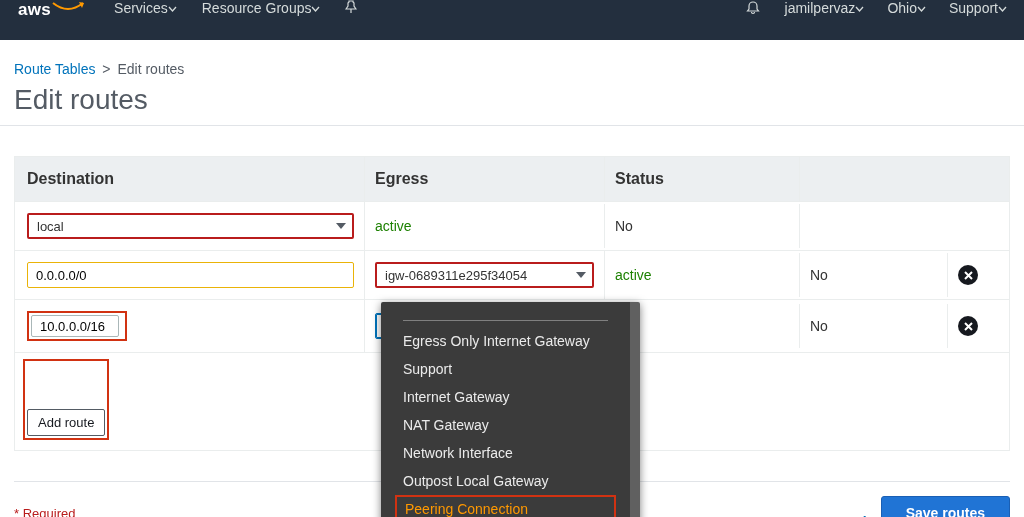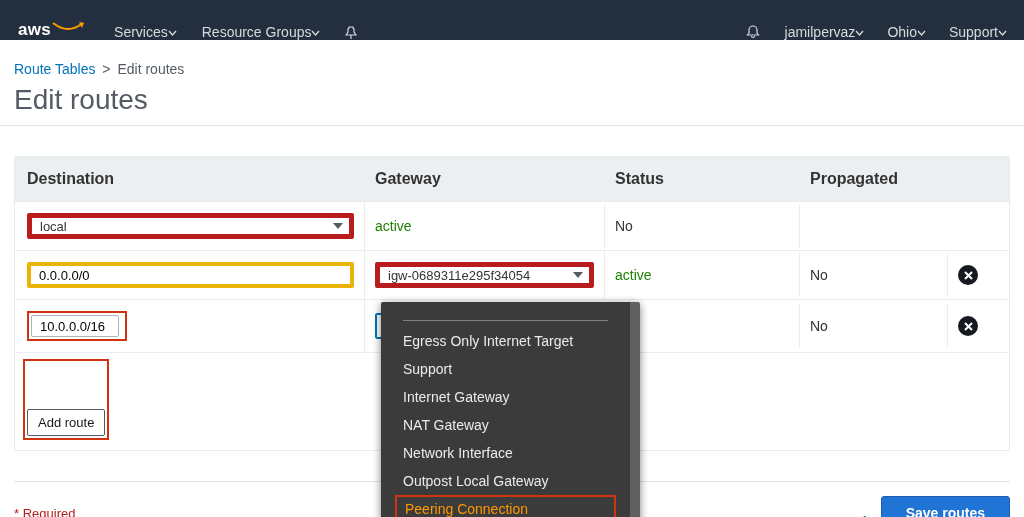--- a/index.html
+++ b/index.html
@@ -6,21 +6,21 @@
   body {
     font-family: "Amazon Ember", "Helvetica Neue", Arial, sans-serif;
     font-size: 14px;
     color: #16191f;
     background: #fff;
     width: 1024px;
   }
   
   .topnav {
     display: flex;
-    align-items: flex-end;
+    align-items: flex-start;
     background: #232f3e;
     color: #d5dbdb;
     height: 40px;
     padding: 0 18px;
   }
   .topnav .logo {
     display: flex;
     align-items: baseline;
     gap: 1px;
     margin-right: 30px;
@@ -105,32 +105,32 @@
     min-height: 40px;
     font-size: 14px;
     color: #333;
   }
   .status-active { color: #1d8102; }
 
   
   .inp {
     width: 100%;
     height: 26px;
-    border: 4px solid #eab308;
+    border: 1px solid #eab308;
     border-radius: 2px;
     padding: 2px 8px;
     font-size: 13px;
     background: #fff;
   }
   .inp-dest { }
   .hl-red { border: 2px solid #d13212; padding: 2px; display: inline-block; }
   .select-like {
     width: 100%;
     height: 26px;
-    border: 5px solid #b91c1c;
+    border: 2px solid #b91c1c;
     border-radius: 2px;
     display: flex;
     align-items: center;
     justify-content: space-between;
     padding: 0 6px 0 8px;
     font-size: 13px;
     cursor: pointer;
     background: #fff;
   }
   .select-focus { border: 1px solid #0073bb; box-shadow: 0 0 0 1px #0073bb inset; }
@@ -288,23 +288,22 @@
   <a>Route Tables</a>
   <span class="sep">&gt;</span>
   <span class="current">Edit routes</span>
 </div>
 
 <h1 class="page-title">Edit routes</h1>
 
 <div class="routes-table">
   <div class="tbl-head">
     <div class="th">Destination</div>
-    <div class="th">Gateway</div>
+    <div class="th">Egress</div>
     <div class="th">Status</div>
-    <div class="th">Propagated</div>
     <div class="th"></div>
   </div>
 
   <div class="tbl-row">
     <div class="td">
       <div class="select-like">
         <span>local</span>
         <span class="caret-down"></span>
       </div>
     </div>
@@ -379,21 +378,21 @@
 <div class="footer">
   <div class="req">* Required</div>
   <div class="actions">
     <span class="btn-link">Cancel</span>
     <button class="btn-primary">Save routes</button>
   </div>
 </div>
 
 <div class="target-menu">
   <div class="sep-line"></div>
-  <div class="menu-item">Egress Only Internet Target</div>
+  <div class="menu-item">Egress Only Internet Gateway</div>
   <div class="menu-item">Support</div>
   <div class="menu-item">Internet Gateway</div>
   <div class="menu-item">NAT Gateway</div>
   <div class="menu-item">Network Interface</div>
   <div class="menu-item">Outpost Local Gateway</div>
   <div class="menu-item sel sel-box">Peering Connection</div>
 
 </div>
 
 </body></html>

